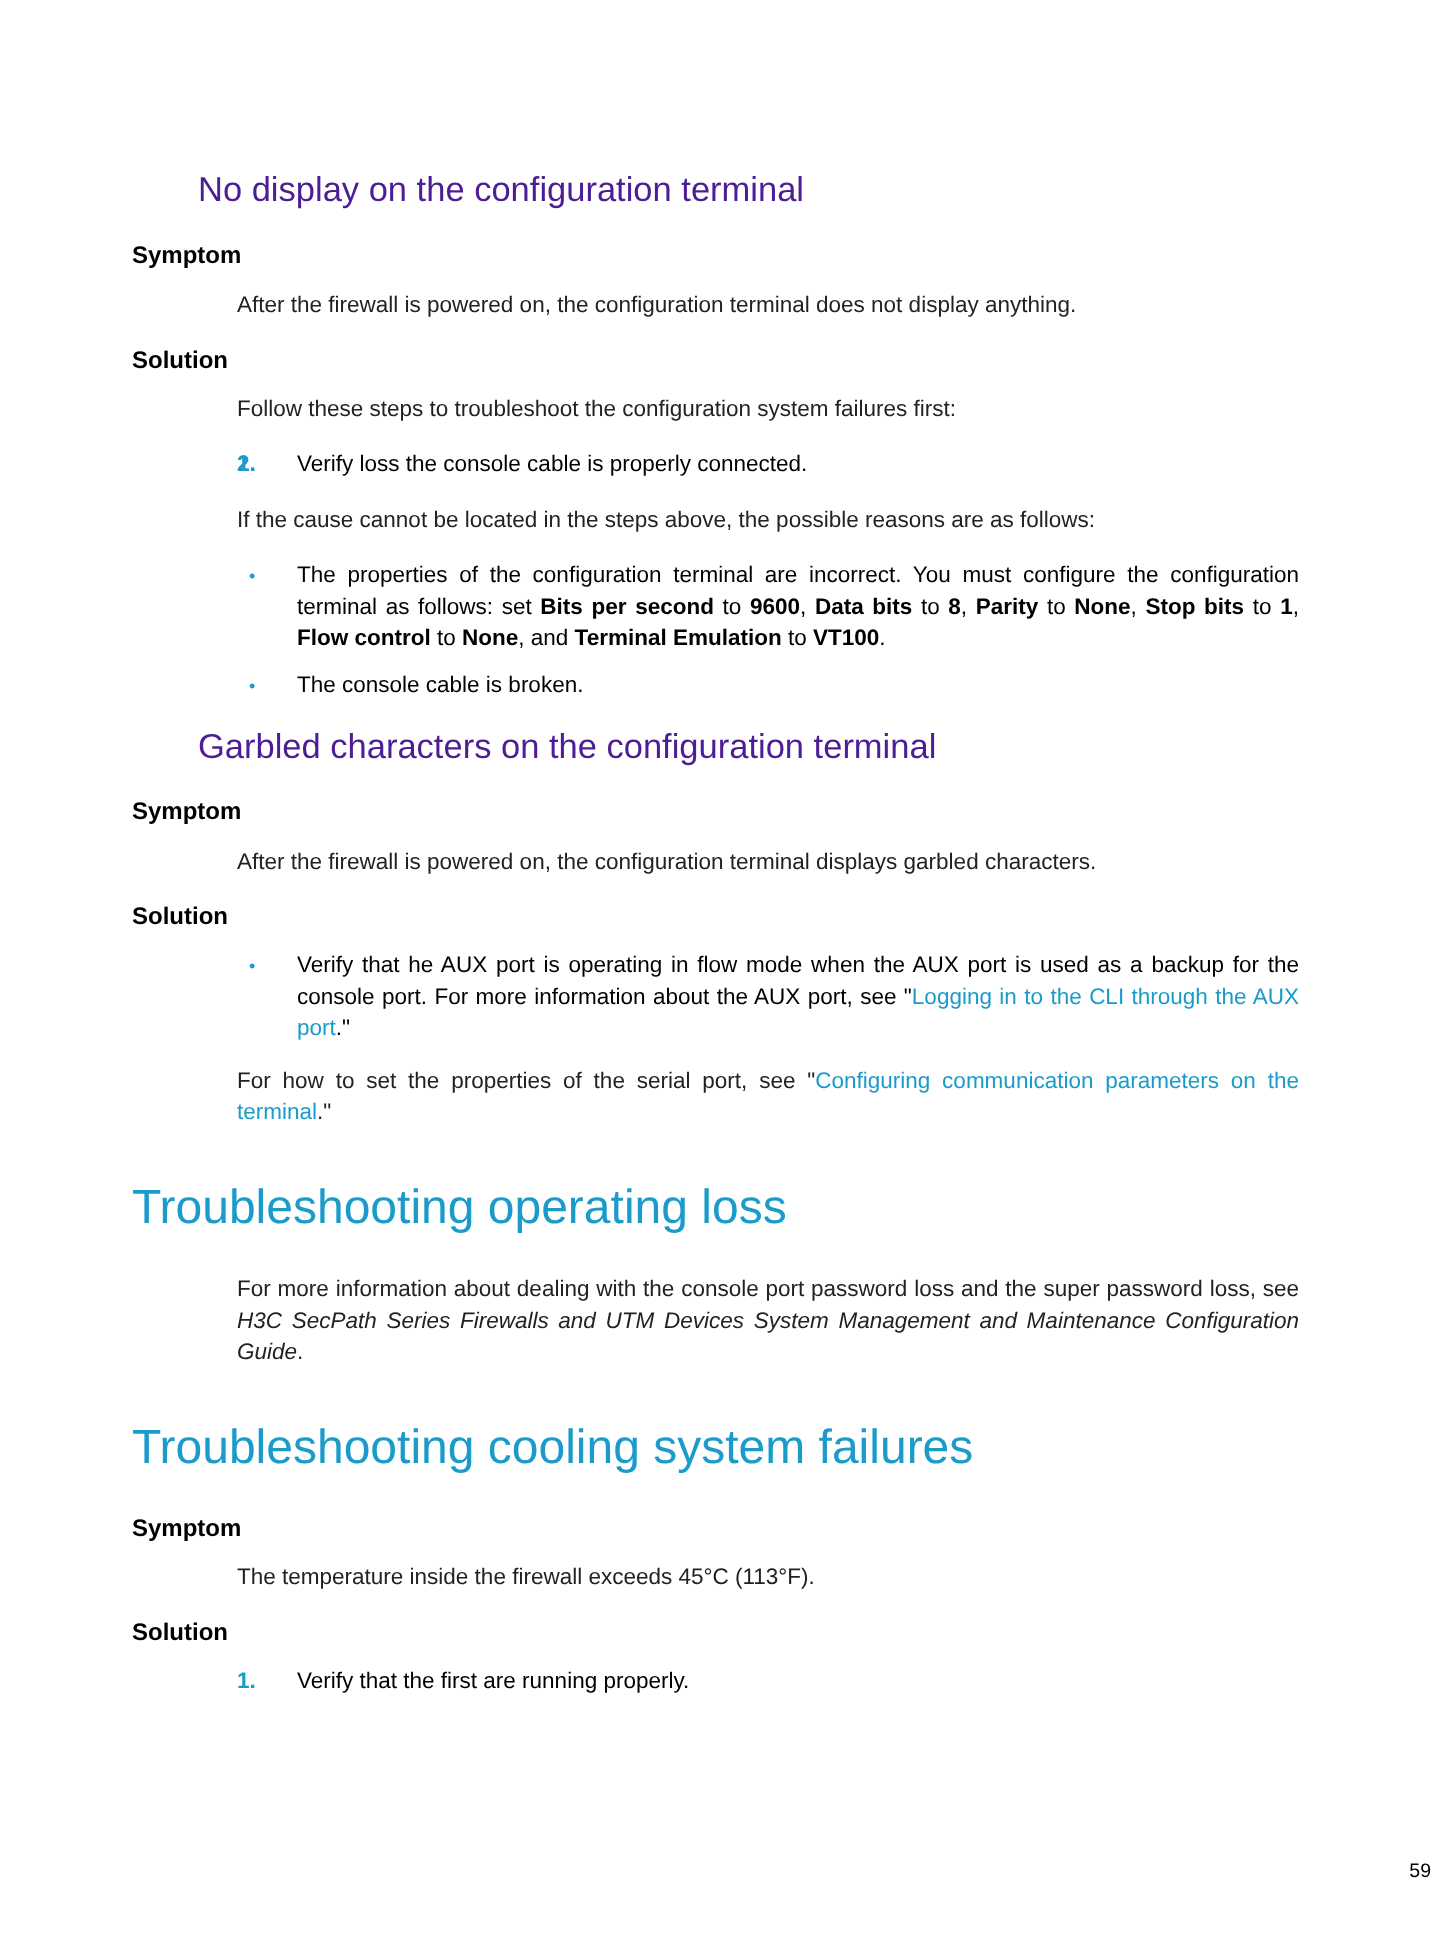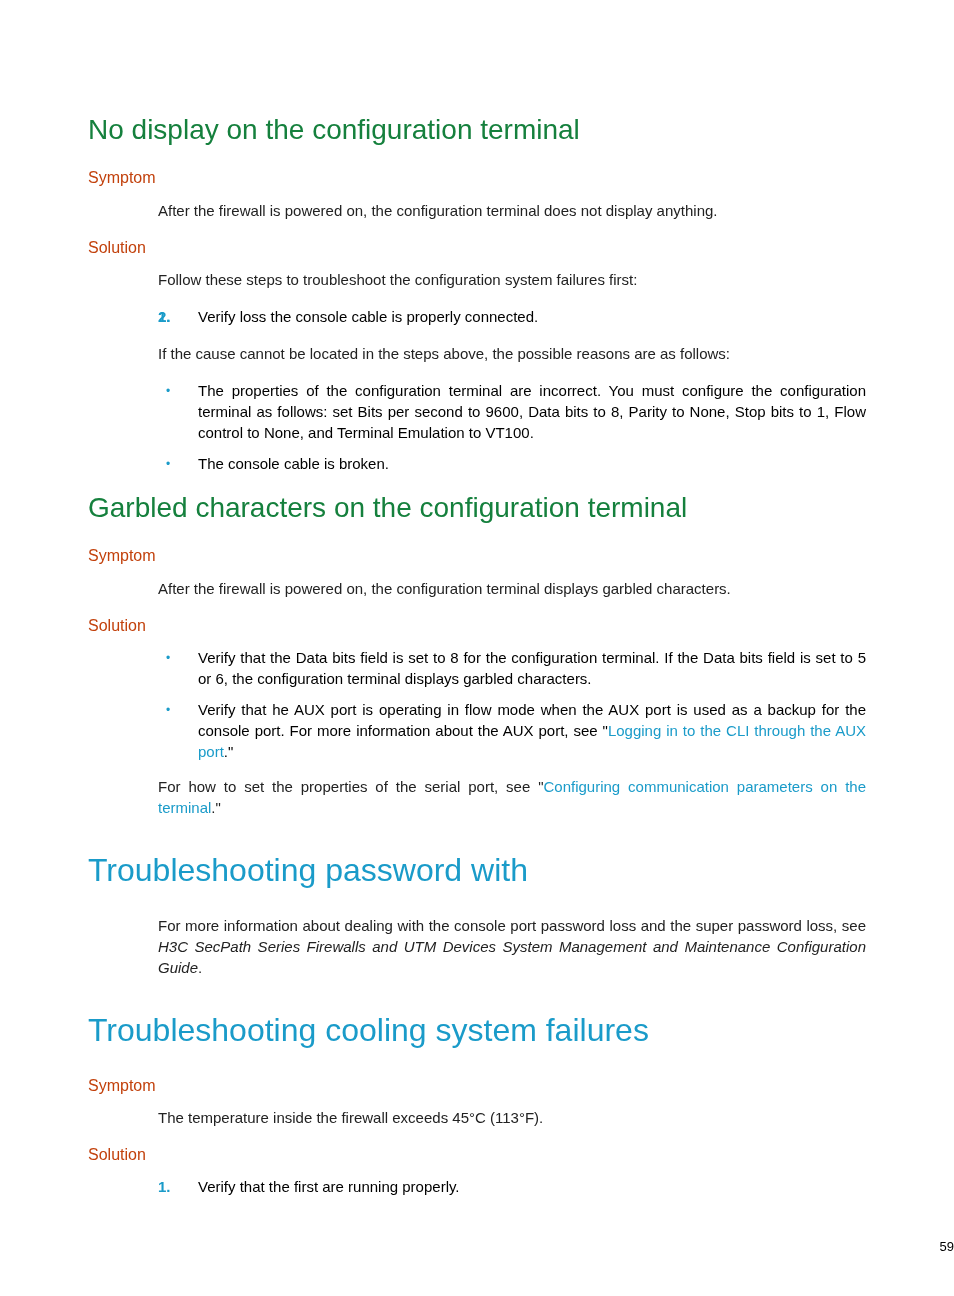--- a/index.html
+++ b/index.html
@@ -8,37 +8,38 @@
     height: 1296px;
     background: #fff;
     font-family: Arial, Helvetica, sans-serif;
     color: #000;
     padding: 100px 88px 40px 88px;
     font-size: 15px;
     line-height: 1.4;
     position: relative;
   }
   .h2 {
-    font-size: 28px;
+    font-size: 23px;
     font-weight: 400;
-    color: #15803d;
+    color: #4c1d95;
     margin-bottom: 18px;
     margin-top: 10px;
+    margin-left: 44px;
   }
   .h1 {
     font-size: 32px;
     font-weight: 400;
     color: #1a9bc9;
     margin-bottom: 22px;
     margin-top: 30px;
   }
   .h3 {
     font-size: 16px;
-    font-weight: normal;
-    color: #c2410c;
+    font-weight: bold;
+    color: #000000;
     margin-bottom: 10px;
     margin-top: 8px;
   }
   .body-text {
     margin-left: 70px;
     margin-bottom: 16px;
     color: #222;
   }
   .body-text.justify { text-align: justify; }
   ol.numbered {
@@ -77,21 +78,21 @@
     font-size: 12px;
   }
   .link { color: #1a9bc9; }
   .page-num {
     position: absolute;
     bottom: 40px;
     left: 0; right: 0;
     text-align: right;
     font-size: 13px;
   }
-  b { font-weight: normal; }
+  b { font-weight: bold; }
   i { font-style: italic; }
 </style>
 </head>
 <body>
 
 <div class="h2">No display on the configuration terminal</div>
 <div class="h3">Symptom</div>
 <div class="body-text">After the firewall is powered on, the configuration terminal does not display anything.</div>
 <div class="h3">Solution</div>
 <div class="body-text">Follow these steps to troubleshoot the configuration system failures first:</div>
@@ -103,26 +104,25 @@
 <ul class="bulleted">
   <li><span>The properties of the configuration terminal are incorrect. You must configure the configuration terminal as follows: set </span><b>Bits per second</b><span> to </span><b>9600</b><span>, </span><b>Data bits</b><span> to </span><b>8</b><span>, </span><b>Parity</b><span> to </span><b>None</b><span>, </span><b>Stop bits</b><span> to </span><b>1</b><span>, </span><b>Flow control</b><span> to </span><b>None</b><span>, and </span><b>Terminal Emulation</b><span> to </span><b>VT100</b><span>.</span></li>
   <li>The console cable is broken.</li>
 </ul>
 
 <div class="h2">Garbled characters on the configuration terminal</div>
 <div class="h3">Symptom</div>
 <div class="body-text">After the firewall is powered on, the configuration terminal displays garbled characters.</div>
 <div class="h3">Solution</div>
 <ul class="bulleted">
-  <li><span>Verify that the </span><b>Data bits</b><span> field is set to 8 for the configuration terminal. If the </span><b>Data bits</b><span> field is set to 5 or 6, the configuration terminal displays garbled characters.</span></li>
   <li><span>Verify that he AUX port is operating in flow mode when the AUX port is used as a backup for the console port. For more information about the AUX port, see "</span><span class="link">Logging in to the CLI through the AUX port</span><span>."</span></li>
 </ul>
 <div class="body-text justify"><span>For how to set the properties of the serial port, see "</span><span class="link">Configuring communication parameters on the terminal</span><span>."</span></div>
 
-<div class="h1">Troubleshooting password with</div>
+<div class="h1">Troubleshooting operating loss</div>
 <div class="body-text justify"><span>For more information about dealing with the console port password loss and the super password loss, see </span><i>H3C SecPath Series Firewalls and UTM Devices System Management and Maintenance Configuration Guide</i><span>.</span></div>
 
 <div class="h1">Troubleshooting cooling system failures</div>
 <div class="h3">Symptom</div>
 <div class="body-text">The temperature inside the firewall exceeds 45°C (113°F).</div>
 <div class="h3">Solution</div>
 <ol class="numbered">
   <li><span class="num">1.</span><span>Verify that the first are running properly.</span></li>
 </ol>
 

